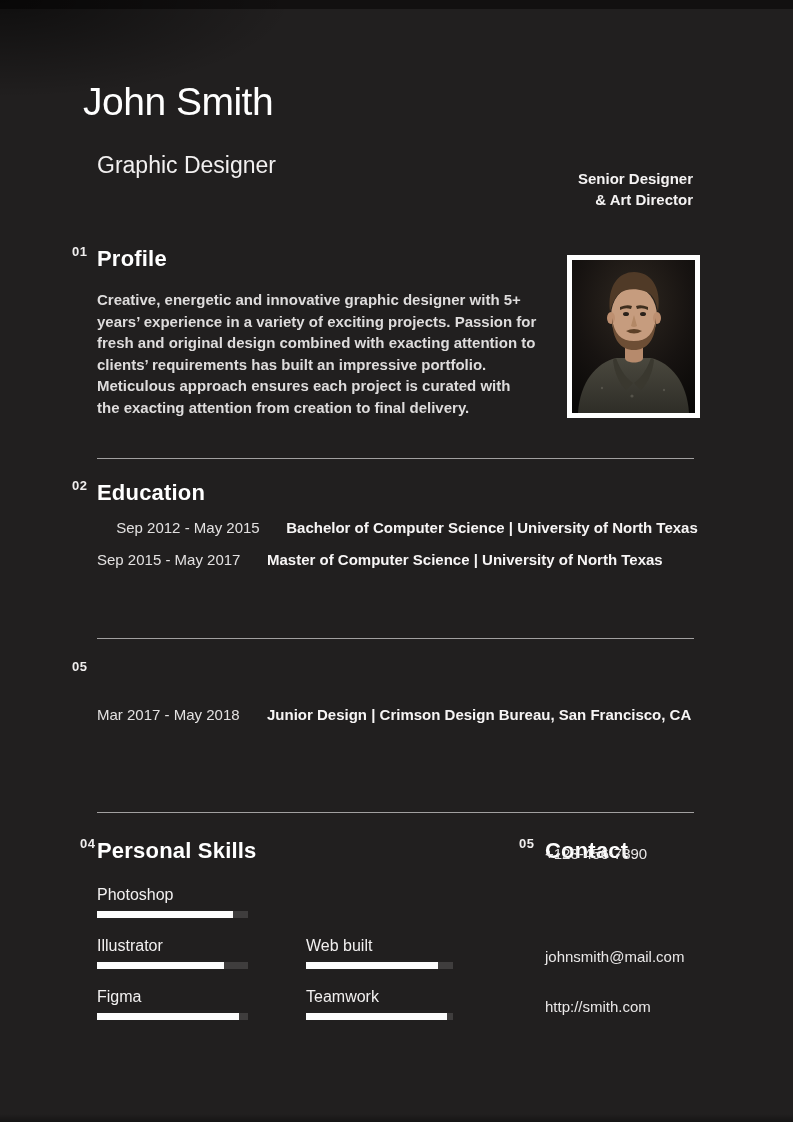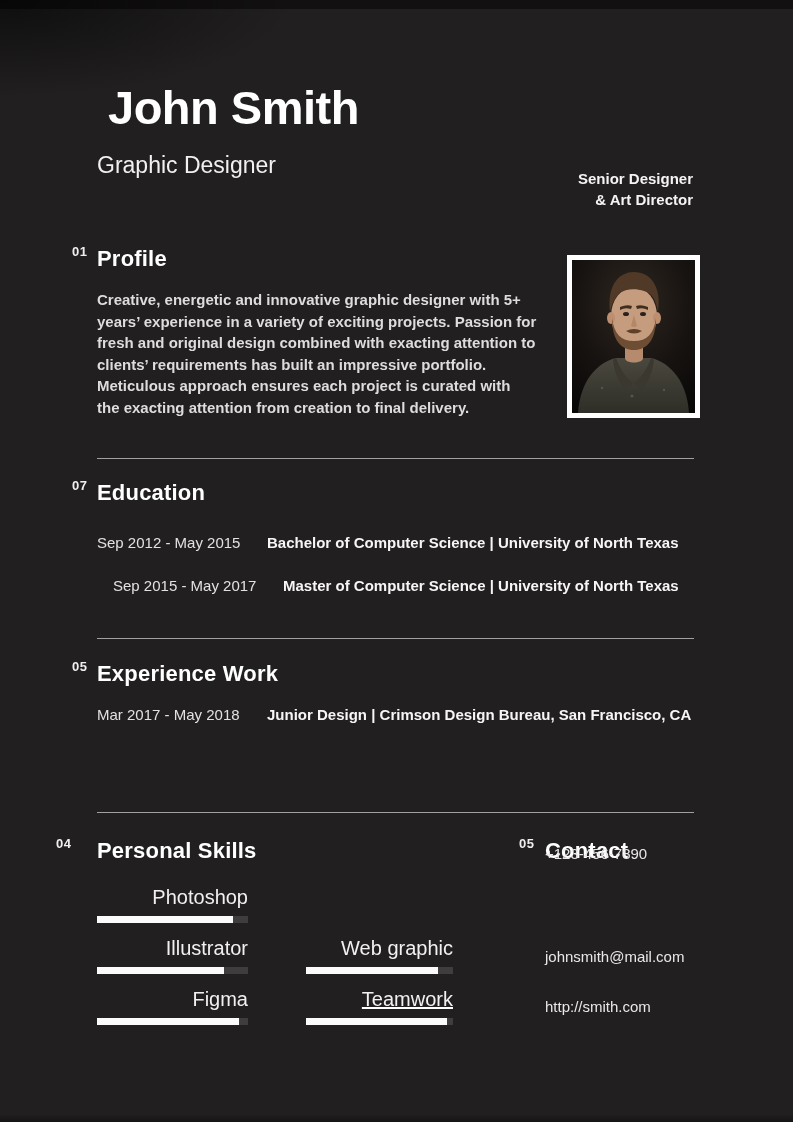--- a/index.html
+++ b/index.html
@@ -23,22 +23,22 @@
       linear-gradient(180deg, var(--frameDark) 0px, var(--frameDark) 9px, rgba(18,16,16,0) 9px),
       linear-gradient(0deg, rgba(0,0,0,0.35) 0px, rgba(0,0,0,0) 8px),
       var(--pageBg);
     overflow:hidden;
     color:var(--textPrimary);
   }
   .abs{position:absolute;}
 
   
   .name{
-    left:108px;top:80px;
-    font-size:47px;font-weight:700;letter-spacing:-0.5px;
+    left:83px;top:80px;
+    font-size:39px;font-weight:400;letter-spacing:-0.5px;
     color:var(--textPrimary);
   }
   .job-title{
     left:97px;top:152px;
     font-size:23px;font-weight:400;color:#f2f0f0;
   }
   .tagline{
     right:100px;top:168px;
     text-align:right;font-size:15px;line-height:21px;font-weight:600;color:#f5f3f3;
   }
@@ -75,21 +75,21 @@
   .row .dates{
     flex:0 0 170px;
     color:#e3e1e1;font-weight:400;
   }
   .row .detail{
     color:#f7f5f5;font-weight:700;
   }
 
   
   .skill{position:absolute;}
-  .skill .label{font-size:20px;color:#f2f0f0;font-weight:400;text-align:right;}
+  .skill .label{font-size:16px;color:#f2f0f0;font-weight:400;}
   .skill .track{
     margin-top:7px;height:7px;width:100%;
     background:var(--barTrack);
   }
   .skill .fill{
     height:100%;background:var(--barFill);
   }
 
   
   .contact-item{
@@ -152,43 +152,42 @@
       <ellipse cx="54" cy="54" rx="3" ry="2" fill="#2a211a"></ellipse>
       <ellipse cx="71" cy="54" rx="3" ry="2" fill="#2a211a"></ellipse>
 
       <path d="M62,55 l-3,11 q3,2 6,0 Z" fill="#b38866"></path>
       <rect width="123" height="153" fill="none"></rect>
     </svg>
   </div>
 
   <div class="abs divider" style="top:458px;"></div>
 
-  <div class="abs sec-num" style="left:72px;top:478px;">07</div>
+  <div class="abs sec-num" style="left:72px;top:478px;">02</div>
   <h2 class="abs sec-head" style="left:97px;top:480px;">Education</h2>
-  <div class="abs row" style="top:534px;">
+  <div class="abs row" style="top:519px;justify-content:center;">
     <span class="dates">Sep 2012 - May 2015</span>
     <span class="detail">Bachelor of Computer Science | University of North Texas</span>
   </div>
-  <div class="abs row" style="top:577px;margin-left:16px;">
+  <div class="abs row" style="top:551px;">
     <span class="dates">Sep 2015 - May 2017</span>
     <span class="detail">Master of Computer Science | University of North Texas</span>
   </div>
 
   <div class="abs divider" style="top:638px;"></div>
 
   <div class="abs sec-num" style="left:72px;top:659px;">05</div>
-  <h2 class="abs sec-head" style="left:97px;top:661px;">Experience Work</h2>
   <div class="abs row" style="top:706px;">
     <span class="dates">Mar 2017 - May 2018</span>
     <span class="detail">Junior Design | Crimson Design Bureau, San Francisco, CA</span>
   </div>
 
   <div class="abs divider" style="top:812px;"></div>
 
-  <div class="abs sec-num" style="left:56px;top:836px;">04</div>
+  <div class="abs sec-num" style="left:80px;top:836px;">04</div>
   <h2 class="abs sec-head" style="left:97px;top:838px;">Personal Skills</h2>
 
   <div class="abs sec-num" style="left:519px;top:836px;">05</div>
   <h2 class="abs sec-head" style="left:545px;top:838px;">Contact</h2>
 
   <div class="skill" style="left:97px;top:886px;width:151px;">
     <div class="label">Photoshop</div>
     <div class="track">
         <div class="fill" style="width: 90%;"></div>
       </div>
@@ -200,26 +199,26 @@
       </div>
   </div>
   <div class="skill" style="left:97px;top:988px;width:151px;">
     <div class="label">Figma</div>
     <div class="track">
         <div class="fill" style="width: 94%;"></div>
       </div>
   </div>
 
   <div class="skill" style="left:306px;top:937px;width:147px;">
-    <div class="label">Web graphic</div>
+    <div class="label">Web built</div>
     <div class="track">
         <div class="fill" style="width: 90%;"></div>
       </div>
   </div>
-  <div class="skill" style="left:306px;top:988px;width:147px;text-decoration:underline;">
+  <div class="skill" style="left:306px;top:988px;width:147px;">
     <div class="label">Teamwork</div>
     <div class="track">
         <div class="fill" style="width: 96%;"></div>
       </div>
   </div>
 
   <div class="abs contact-item" style="top:845px;">+123-456-7890</div>
   <div class="abs contact-item" style="top:948px;">johnsmith@mail.com</div>
   <div class="abs contact-item" style="top:998px;">http://smith.com</div>
 

